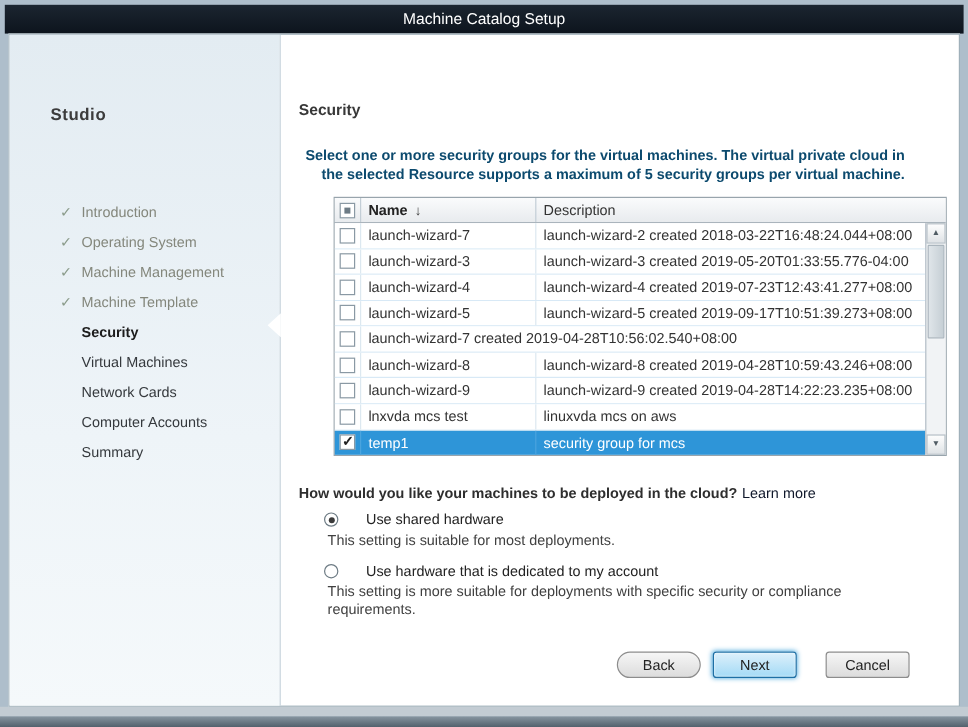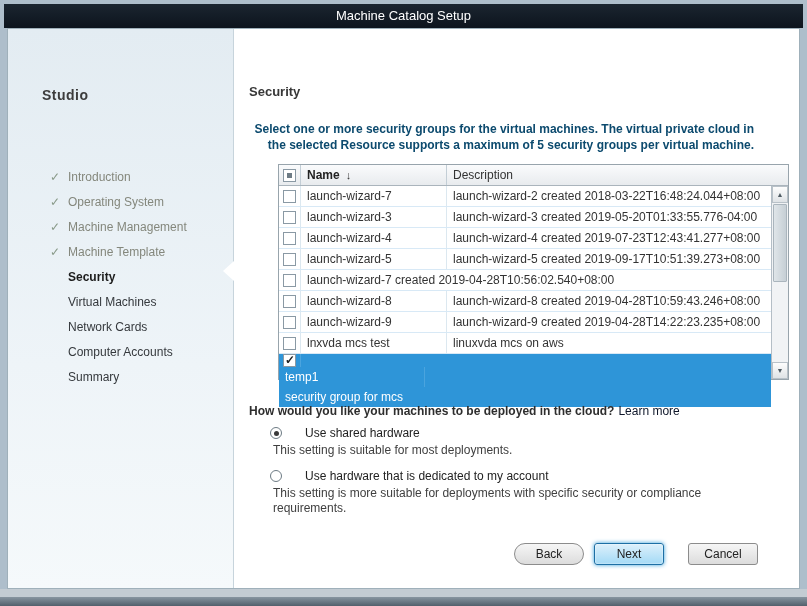--- a/index.html
+++ b/index.html
@@ -72,21 +72,21 @@
 
   .tbody {
     position:absolute; left:0; right:17px; top:21px; bottom:0;
     display:flex; flex-direction:column;
   }
   .trow { flex:1; display:flex; border-bottom:1px solid #d8e9f6; background:#fff; align-items:stretch; }
   .trow:last-child { border-bottom:none; }
   .trow .col-cb   { border-right:1px solid #dce8f0; }
   .trow .col-name { border-right:1px solid #dce8f0; line-height:20px; white-space:nowrap; overflow:hidden; }
   .trow .col-desc { line-height:20px; white-space:nowrap; overflow:hidden; }
-  .trow.selected { background:#2e95d8; color:#fff;flex-direction:column; }
+  .trow.selected { background:#2e95d8; color:#fff; }
   .trow.selected .col-name, .trow.selected .col-cb { border-right-color:#4aa4de; }
 
   .cb {
     width:13px; height:13px; background:#fff; border:1px solid #8a99a4;
     position:relative; align-self:center;
   }
   .cb.on::after {
     content:"✓"; position:absolute; left:1px; top:-2px;
     font-size:12px; font-weight:bold; color:#222;
   }

